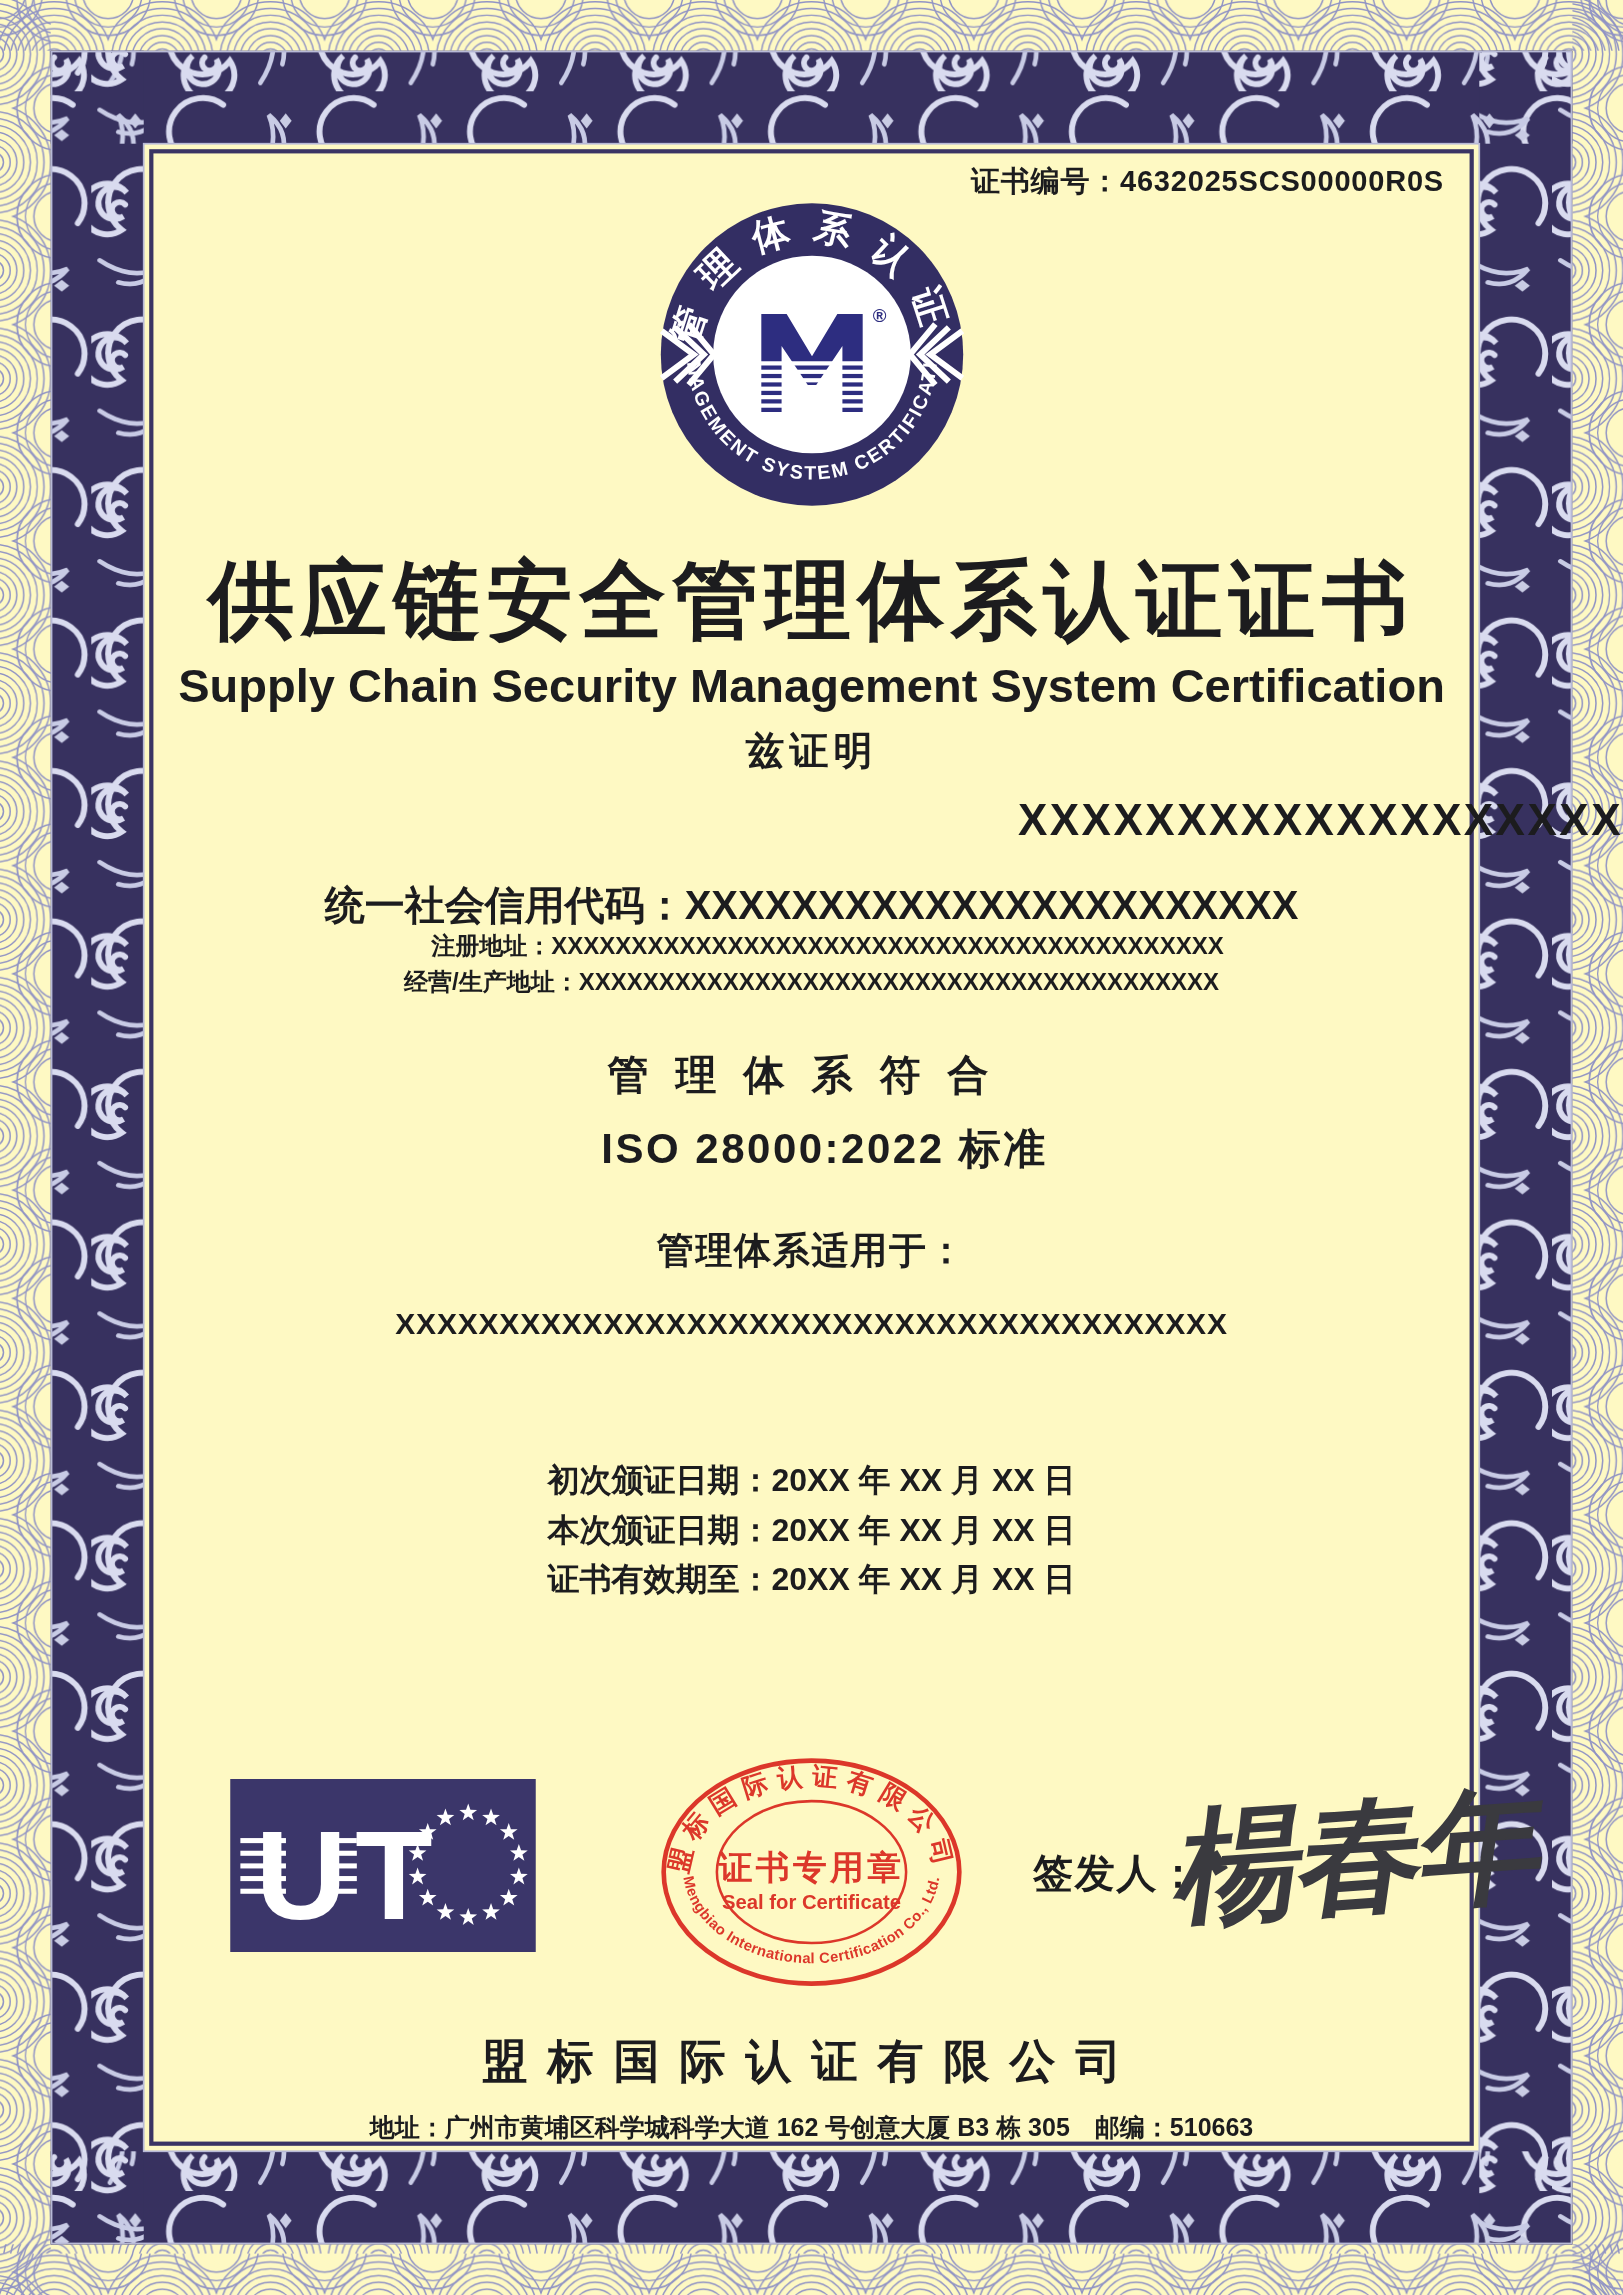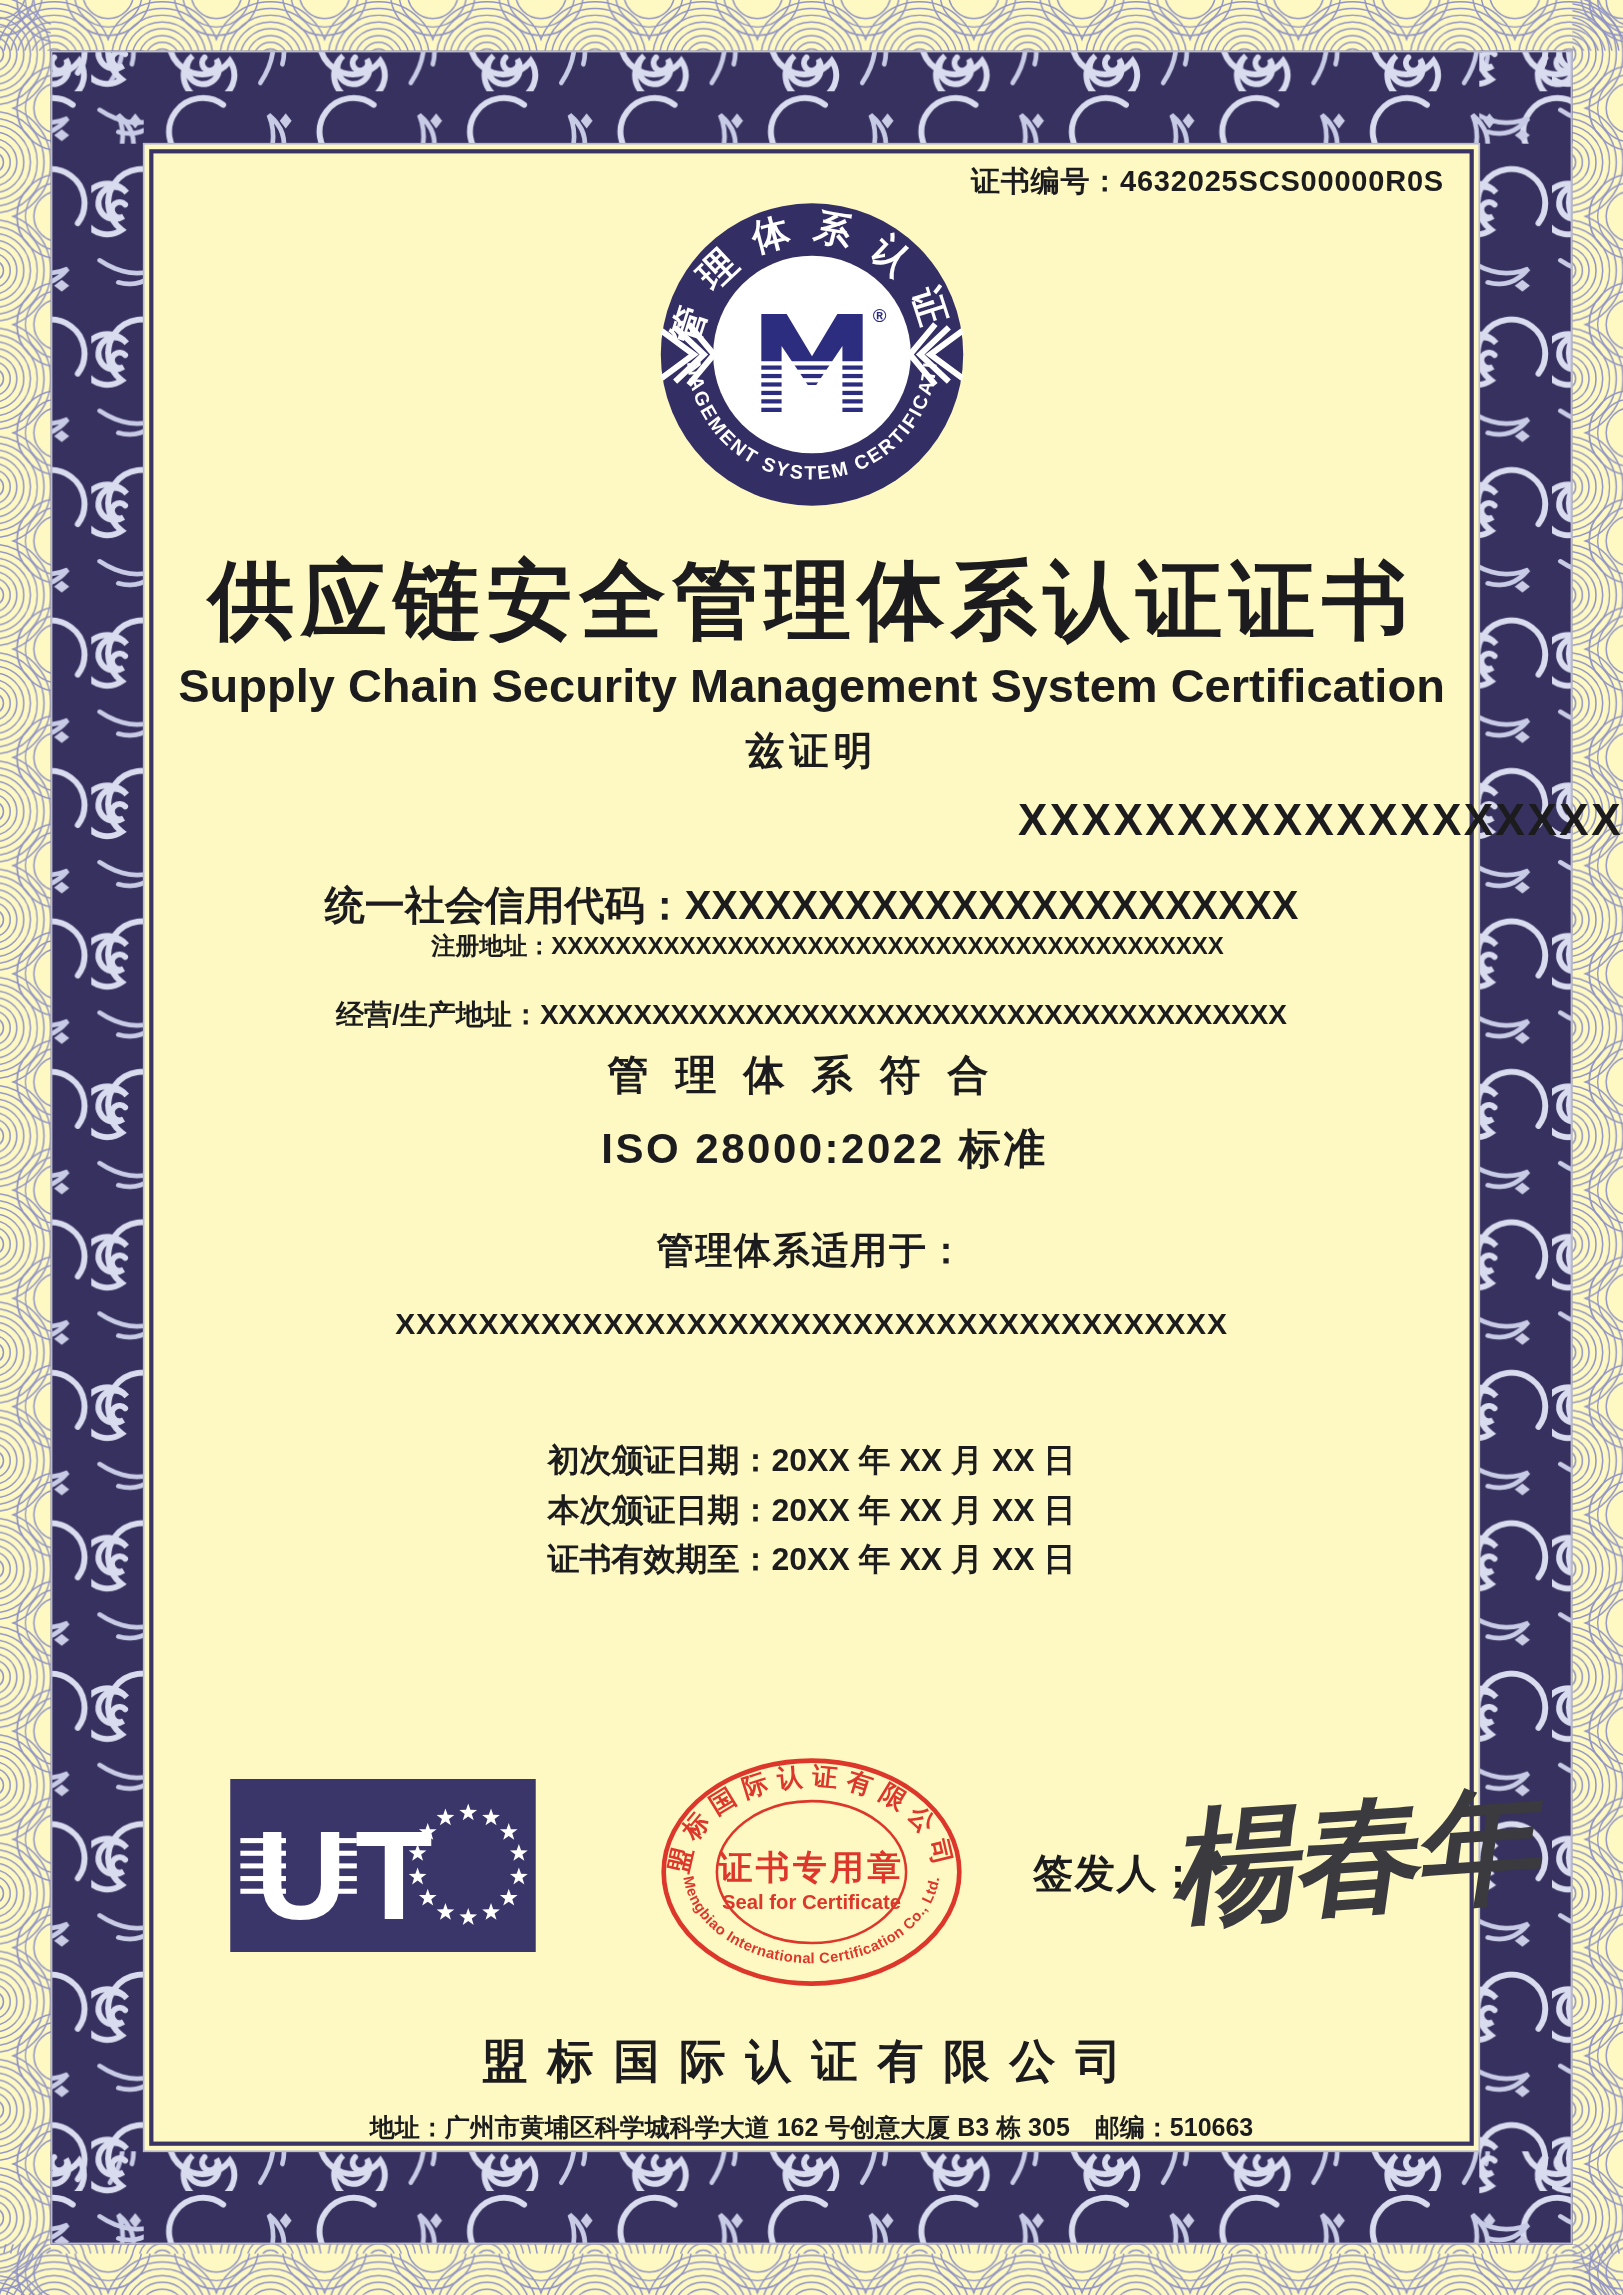--- a/index.html
+++ b/index.html
@@ -10,27 +10,27 @@
   .abs{position:absolute;}
   .ctr{left:0; right:0; text-align:center;}
   svg{display:block;}
   .cert-no{top:162px; right:179px; font-size:29px; font-weight:700; letter-spacing:0.8px;}
   .title-zh{top:543px; font-size:86px; font-weight:900; letter-spacing:6.8px;}
   .title-en{top:658px; font-size:47px; font-weight:700;}
   .certify{top:724px; font-size:39px; font-weight:700; letter-spacing:5px;}
   .company{top:795px; font-size:44px; font-weight:700; letter-spacing:2.5px;text-align:right;}
   .line36{top:878px; font-size:40px; font-weight:700;}
   .line33a{top:930px; font-size:24px; font-weight:700;padding-left:32px;}
-  .line33b{top:996px; font-size:28px; font-weight:700;}
+  .line33b{top:966px; font-size:24px; font-weight:700;}
   .conform{top:1048px; font-size:41px; font-weight:800; letter-spacing:27px;}
   .iso{top:1121px; font-size:42px; font-weight:800; letter-spacing:2.5px;padding-left:26px;}
   .applies{top:1226px; font-size:37px; font-weight:800; letter-spacing:1.7px;}
   .scope{top:1307px; font-size:30px; font-weight:700; letter-spacing:0.8px;}
   .dates{top:1436px; left:0; right:0;}
-  .dates .inner{display:inline-block; text-align:left; font-size:32px; font-weight:800; line-height:1.55;}
+  .dates .inner{display:inline-block; text-align:left; font-size:32px; font-weight:800; line-height:1.55;margin-top:20px;}
   .notes{top:1600px; left:201px; width:1226px; font-size:21px; line-height:2.05; text-align:justify;}
   .notes p{margin:0;}
   .notes .n2{margin-top:5px; text-indent:2em;}
   .issuer{left:1033px; top:1846px; font-size:40px; font-weight:800; letter-spacing:1.7px;}
   .signature{left:1179px; top:1774px; font-size:125px; font-weight:700; color:#3a3a3f;
              transform:rotate(-4deg) skewX(-12deg); letter-spacing:-3.4px; white-space:nowrap;}
   .bot-company{top:2031px; font-size:46px; font-weight:700; letter-spacing:20px;}
   .bot-address{top:2111px; font-size:25px; font-weight:700;}
 </style>
 </head>

